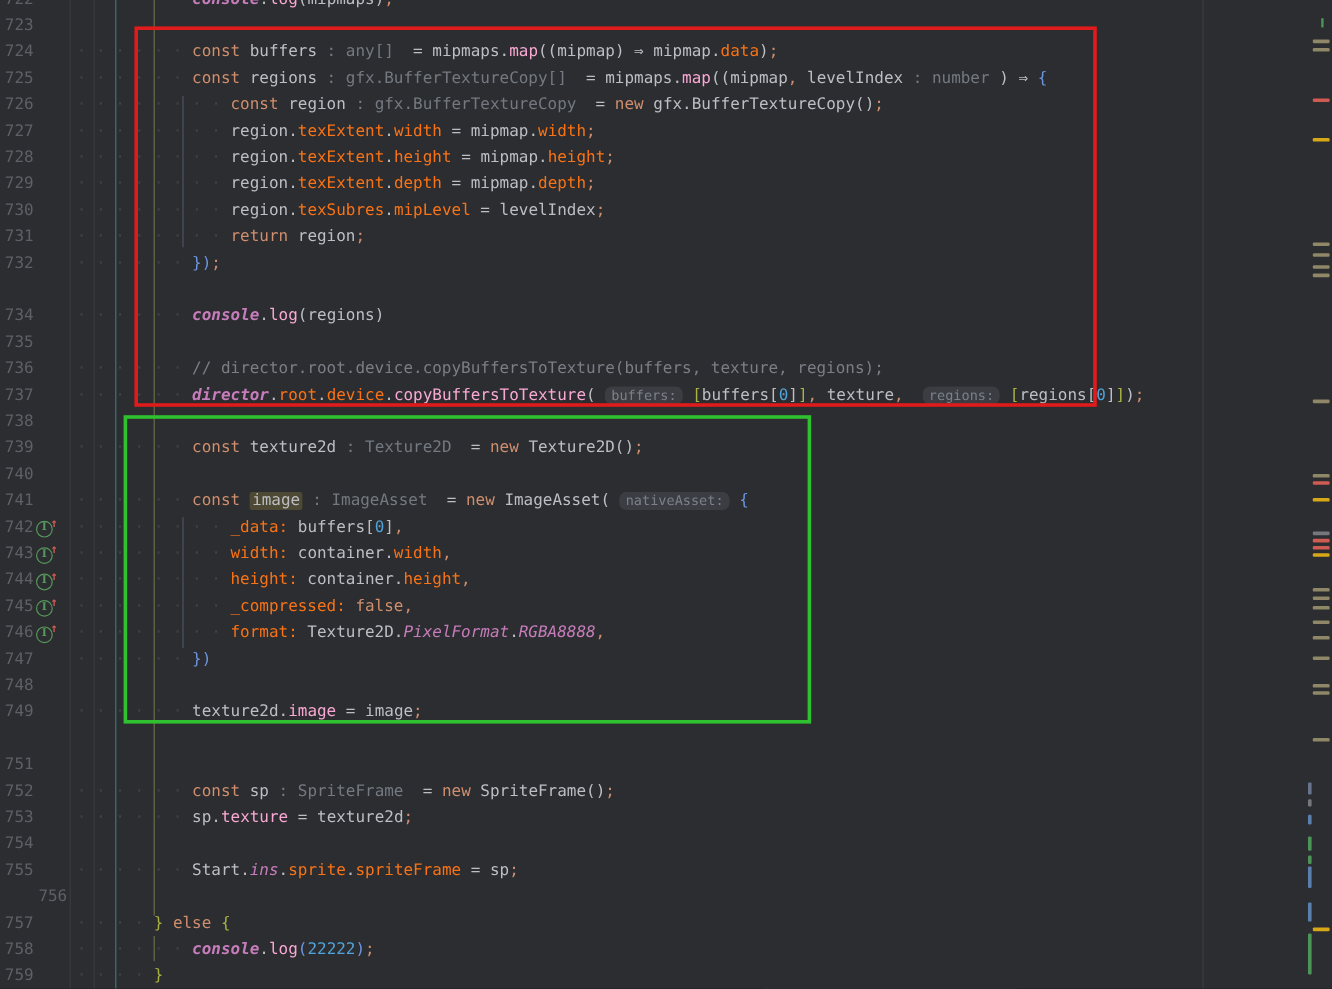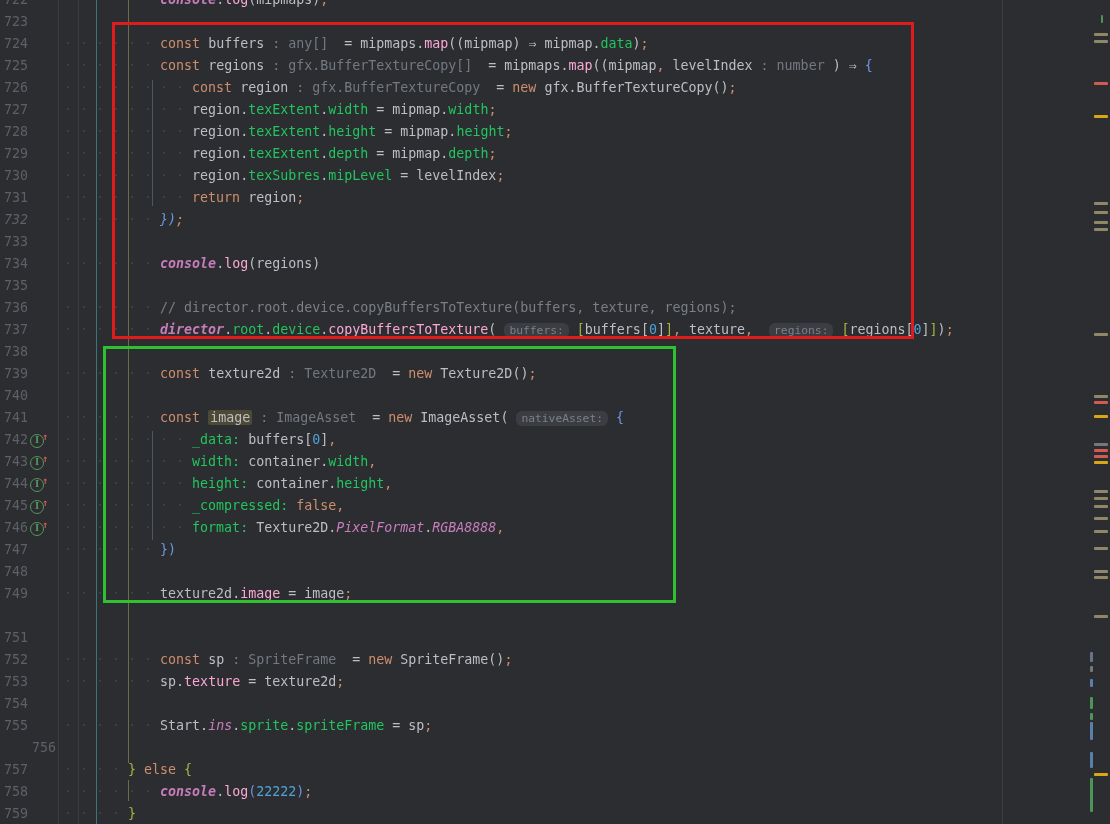--- a/index.html
+++ b/index.html
@@ -10,21 +10,21 @@
   .lineno{position:absolute;left:4px;top:0;width:34px;color:#5d6066;}
   .row-current .lineno{color:#aeb1b8;}
   .code{position:absolute;left:64px;top:0;white-space:pre;}
   .ws{color:#3f434b;}
   .tok-k{color:#cf8e6d;}
   .tok-p{color:#bcbec4;}
   .tok-s{color:#cf8e6d;}
   .tok-v{color:#bcbec4;}
   .tok-vh{color:#bcbec4;background:#4d4934;border-radius:2px;padding:0 2px;}
   .tok-f{color:#f9a8d4;}
-  .tok-pr{color:#22c55e;}
+  .tok-pr{color:#f97316;}
   .tok-sbi{color:#c77dbb;font-style:italic;font-weight:bold;}
   .tok-ei{color:#c77dbb;font-style:italic;}
   .tok-n{color:#4fa3d9;}
   .tok-h{color:#747981;}
   .tok-pl{color:#7b8089;background:#3b3d42;border-radius:6px;padding:1px 5px;font-size:11.3px;}
   .tok-c{color:#7a7e85;}
   .tok-bb{color:#6d95e0;}
   .tok-bg2{color:#aab142;}
   .blame{color:#5c6167;font-style:italic;margin-left:38px;}
   .impl-icon{position:absolute;left:30px;top:5px;width:12px;height:12px;border:1px solid #57965c;
@@ -43,22 +43,21 @@
     <div class="row" style="top: -11px;"><span class="lineno">722</span><span class="code"><span class="ws">· · · · · · </span><span class="tok-sbi">console</span><span class="tok-p">.</span><span class="tok-f">log</span><span class="tok-p">(</span><span class="tok-v">mipmaps</span><span class="tok-p">)</span><span class="tok-s">;</span></span></div>
     <div class="row" style="top: 11px;"><span class="lineno">723</span><span class="code"></span></div>
     <div class="row" style="top: 33px;"><span class="lineno">724</span><span class="code"><span class="ws">· · · · · · </span><span class="tok-k">const </span><span class="tok-v">buffers </span><span class="tok-h">: any[] </span><span class="tok-p"> = </span><span class="tok-v">mipmaps</span><span class="tok-p">.</span><span class="tok-f">map</span><span class="tok-p">((</span><span class="tok-v">mipmap</span><span class="tok-p">) ⇒ </span><span class="tok-v">mipmap</span><span class="tok-p">.</span><span class="tok-pr">data</span><span class="tok-p">)</span><span class="tok-s">;</span></span></div>
     <div class="row" style="top: 55px;"><span class="lineno">725</span><span class="code"><span class="ws">· · · · · · </span><span class="tok-k">const </span><span class="tok-v">regions </span><span class="tok-h">: gfx.BufferTextureCopy[] </span><span class="tok-p"> = </span><span class="tok-v">mipmaps</span><span class="tok-p">.</span><span class="tok-f">map</span><span class="tok-p">((</span><span class="tok-v">mipmap</span><span class="tok-s">,</span><span class="tok-p"> </span><span class="tok-v">levelIndex </span><span class="tok-h">: number </span><span class="tok-p">) ⇒ </span><span class="tok-bb">{</span></span></div>
     <div class="row" style="top: 77px;"><span class="lineno">726</span><span class="code"><span class="ws">· · · · · · · · </span><span class="tok-k">const </span><span class="tok-v">region </span><span class="tok-h">: gfx.BufferTextureCopy </span><span class="tok-p"> = </span><span class="tok-k">new </span><span class="tok-v">gfx</span><span class="tok-p">.</span><span class="tok-v">BufferTextureCopy</span><span class="tok-p">()</span><span class="tok-s">;</span></span></div>
     <div class="row" style="top: 99px;"><span class="lineno">727</span><span class="code"><span class="ws">· · · · · · · · </span><span class="tok-v">region</span><span class="tok-p">.</span><span class="tok-pr">texExtent</span><span class="tok-p">.</span><span class="tok-pr">width</span><span class="tok-p"> = </span><span class="tok-v">mipmap</span><span class="tok-p">.</span><span class="tok-pr">width</span><span class="tok-s">;</span></span></div>
     <div class="row" style="top: 121px;"><span class="lineno">728</span><span class="code"><span class="ws">· · · · · · · · </span><span class="tok-v">region</span><span class="tok-p">.</span><span class="tok-pr">texExtent</span><span class="tok-p">.</span><span class="tok-pr">height</span><span class="tok-p"> = </span><span class="tok-v">mipmap</span><span class="tok-p">.</span><span class="tok-pr">height</span><span class="tok-s">;</span></span></div>
     <div class="row" style="top: 143px;"><span class="lineno">729</span><span class="code"><span class="ws">· · · · · · · · </span><span class="tok-v">region</span><span class="tok-p">.</span><span class="tok-pr">texExtent</span><span class="tok-p">.</span><span class="tok-pr">depth</span><span class="tok-p"> = </span><span class="tok-v">mipmap</span><span class="tok-p">.</span><span class="tok-pr">depth</span><span class="tok-s">;</span></span></div>
     <div class="row" style="top: 165px;"><span class="lineno">730</span><span class="code"><span class="ws">· · · · · · · · </span><span class="tok-v">region</span><span class="tok-p">.</span><span class="tok-pr">texSubres</span><span class="tok-p">.</span><span class="tok-pr">mipLevel</span><span class="tok-p"> = </span><span class="tok-v">levelIndex</span><span class="tok-s">;</span></span></div>
     <div class="row" style="top: 187px;"><span class="lineno">731</span><span class="code"><span class="ws">· · · · · · · · </span><span class="tok-k">return </span><span class="tok-v">region</span><span class="tok-s">;</span></span></div>
-    <div class="row" style="top: 209px; font-style: italic;"><span class="lineno">732</span><span class="code"><span class="ws">· · · · · · </span><span class="tok-bb">})</span><span class="tok-s">;</span></span></div>
-    <div class="row" style="top: 231px;"><span class="lineno">733</span><span class="code"></span></div>
+    <div class="row" style="top: 209px;"><span class="lineno">732</span><span class="code"><span class="ws">· · · · · · </span><span class="tok-bb">})</span><span class="tok-s">;</span></span></div>
     <div class="row" style="top: 253px;"><span class="lineno">734</span><span class="code"><span class="ws">· · · · · · </span><span class="tok-sbi">console</span><span class="tok-p">.</span><span class="tok-f">log</span><span class="tok-p">(</span><span class="tok-v">regions</span><span class="tok-p">)</span></span></div>
     <div class="row" style="top: 275px;"><span class="lineno">735</span><span class="code"></span></div>
     <div class="row" style="top: 297px;"><span class="lineno">736</span><span class="code"><span class="ws">· · · · · · </span><span class="tok-c">// director.root.device.copyBuffersToTexture(buffers, texture, regions);</span></span></div>
     <div class="row" style="top: 319px;"><span class="lineno">737</span><span class="code"><span class="ws">· · · · · · </span><span class="tok-sbi">director</span><span class="tok-p">.</span><span class="tok-pr">root</span><span class="tok-p">.</span><span class="tok-pr">device</span><span class="tok-p">.</span><span class="tok-f">copyBuffersToTexture</span><span class="tok-p">( </span><span class="tok-pl">buffers:</span><span class="tok-p"> </span><span class="tok-bg2">[</span><span class="tok-v">buffers</span><span class="tok-p">[</span><span class="tok-n">0</span><span class="tok-p">]</span><span class="tok-bg2">]</span><span class="tok-s">,</span><span class="tok-p"> </span><span class="tok-v">texture</span><span class="tok-s">,</span><span class="tok-p">  </span><span class="tok-pl">regions:</span><span class="tok-p"> </span><span class="tok-bg2">[</span><span class="tok-v">regions</span><span class="tok-p">[</span><span class="tok-n">0</span><span class="tok-p">]</span><span class="tok-bg2">]</span><span class="tok-p">)</span><span class="tok-s">;</span></span></div>
     <div class="row" style="top: 341px;"><span class="lineno">738</span><span class="code"></span></div>
     <div class="row" style="top: 363px;"><span class="lineno">739</span><span class="code"><span class="ws">· · · · · · </span><span class="tok-k">const </span><span class="tok-v">texture2d </span><span class="tok-h">: Texture2D </span><span class="tok-p"> = </span><span class="tok-k">new </span><span class="tok-v">Texture2D</span><span class="tok-p">()</span><span class="tok-s">;</span></span></div>
     <div class="row" style="top: 385px;"><span class="lineno">740</span><span class="code"></span></div>
     <div class="row" style="top: 407px;"><span class="lineno">741</span><span class="code"><span class="ws">· · · · · · </span><span class="tok-k">const </span><span class="tok-vh">image</span><span class="tok-p"> </span><span class="tok-h">: ImageAsset </span><span class="tok-p"> = </span><span class="tok-k">new </span><span class="tok-v">ImageAsset</span><span class="tok-p">( </span><span class="tok-pl">nativeAsset:</span><span class="tok-p"> </span><span class="tok-bb">{</span></span></div>
     <div class="row" style="top: 429px;"><span class="lineno">742</span><span class="impl-icon">I</span><span class="impl-arrow">↑</span><span class="code"><span class="ws">· · · · · · · · </span><span class="tok-pr">_data: </span><span class="tok-v">buffers</span><span class="tok-p">[</span><span class="tok-n">0</span><span class="tok-p">]</span><span class="tok-s">,</span></span></div>
     <div class="row" style="top: 451px;"><span class="lineno">743</span><span class="impl-icon">I</span><span class="impl-arrow">↑</span><span class="code"><span class="ws">· · · · · · · · </span><span class="tok-pr">width: </span><span class="tok-v">container</span><span class="tok-p">.</span><span class="tok-pr">width</span><span class="tok-s">,</span></span></div>

